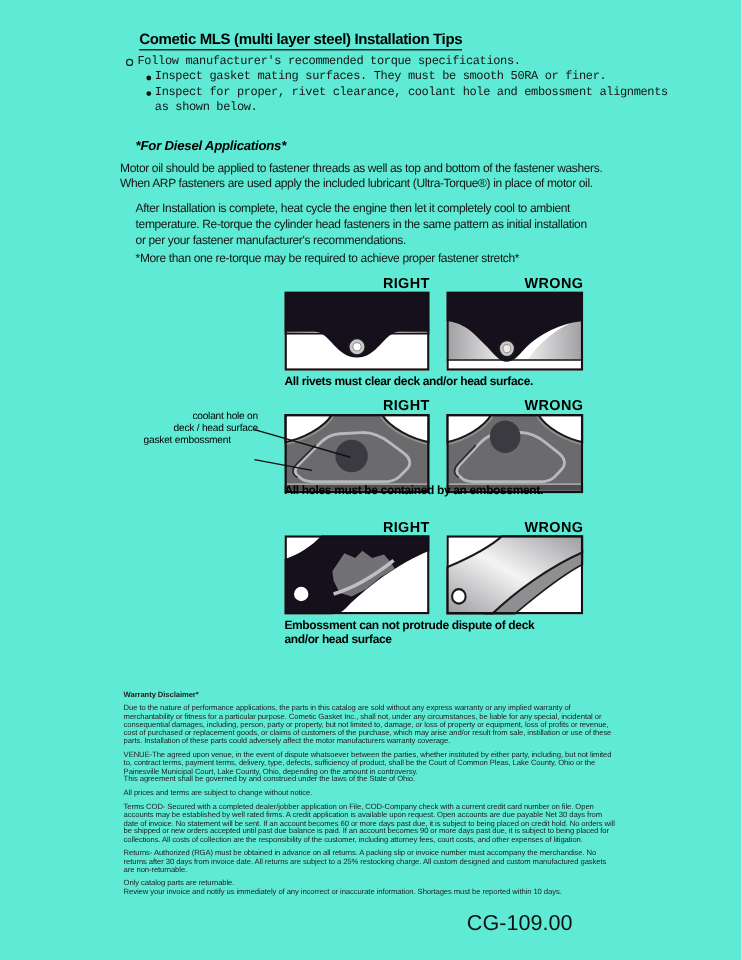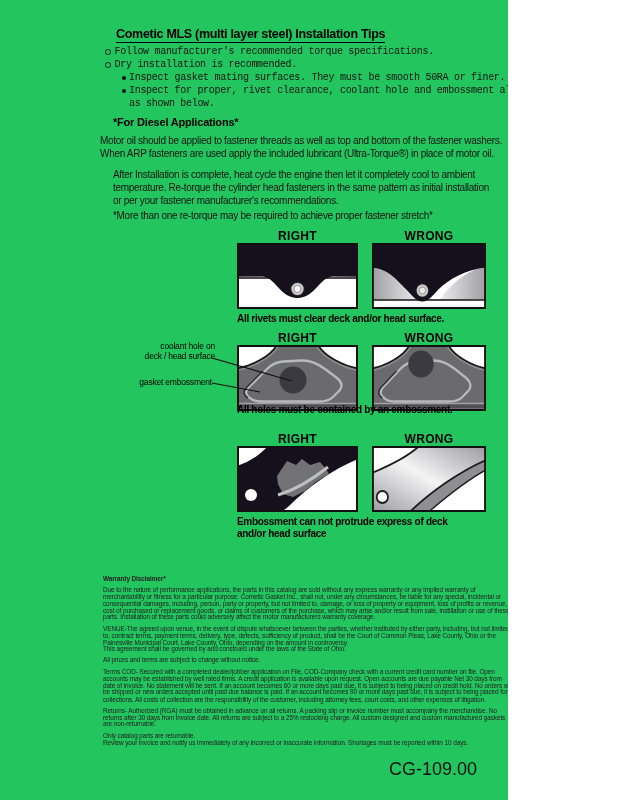--- a/index.html
+++ b/index.html
@@ -1,29 +1,29 @@
 <!DOCTYPE html>
 <html><head>
 <meta charset="utf-8">
 <style>
   html,body{margin:0;padding:0;background:#fff;}
-  .page{position:relative;width:508px;height:800px;background:#22c55e;overflow:hidden;
+  .page{position:relative;width:618px;height:800px;background:#5eead4;overflow:hidden;
         font-family:"Liberation Sans","DejaVu Sans",sans-serif;color:#141414;}
   .abs{position:absolute;}
   .title{font-size:12.5px;font-weight:700;letter-spacing:-0.3px;color:#000;
          border-bottom:1.6px solid #000;padding-bottom:1px;}
   .body-txt{font-size:10px;line-height:13px;letter-spacing:-0.3px;white-space:pre-line;}
   .bullets{font-size:10px;line-height:13px;letter-spacing:-0.3px;}
   .b-row{display:flex;align-items:flex-start;font-family:Liberation Mono, monospace;}
   .b-dot{flex:0 0 auto;width:3.6px;height:3.6px;border:1px solid #222;border-radius:50%;
          margin:4px 4px 0 0;}
   .b-sub{flex:0 0 auto;width:4px;height:4px;background:#111;border-radius:50%;
          margin:4.5px 3px 0 17px;}
-  .h-diesel{font-size:11px;font-weight:700;letter-spacing:-0.2px;color:#000;}
-  .rw-label{font-size:12px;font-weight:700;letter-spacing:0.3px;color:#000;text-align:center;}
+  .h-diesel{font-size:11px;font-weight:700;letter-spacing:-0.2px;color:#000;font-style:italic;}
+  .rw-label{font-size:12px;font-weight:700;letter-spacing:0.3px;color:#000;text-align:right;}
   .caption{font-size:10px;font-weight:700;letter-spacing:-0.3px;color:#000;white-space:pre-line;line-height:12px;}
   .side-label{font-size:8.5px;line-height:9.5px;letter-spacing:-0.2px;color:#000;
               text-align:right;white-space:pre-line;}
   .legal{width:515px;transform:scale(0.8);transform-origin:0 0;font-size:8px;
          line-height:8.6px;letter-spacing:-0.1px;color:#222;}
   .legal .lp{margin:0 0 5.5px 0;white-space:pre-line;}
   .legal .lh{font-weight:700;margin:0 0 5.5px 0;}
   .footer-code{font-size:18px;color:#111;}
   svg{display:block;}
 </style>
@@ -33,24 +33,20 @@
 <div class="page">
 
   <div class="abs" style="left:116px;top:24px;">
     <span class="title">Cometic MLS (multi layer steel) Installation Tips</span>
   </div>
 
   <div class="abs bullets" style="left:105px;top:45px;width:460px;">
     <div class="b-row">
       <span class="b-dot"></span>
       <span>Follow manufacturer's recommended torque specifications.</span>
-    </div>
-    <div class="b-row">
-      <span class="b-dot"></span>
-      <span>Dry installation is recommended.</span>
     </div>
     <div class="b-row">
       <span class="b-sub"></span>
       <span>Inspect gasket mating surfaces.  They must be smooth 50RA or finer.</span>
     </div>
     <div class="b-row">
       <span class="b-sub"></span>
       <span>Inspect for proper, rivet clearance, coolant hole and embossment alignments as shown below.</span>
     </div>
   </div>
@@ -106,21 +102,21 @@
     <rect x="1" y="1" width="119" height="64" fill="none" stroke="#111" stroke-width="2"></rect>
   </svg>
 
   <div class="abs caption" style="left:237px;top:313px;">All rivets must clear deck and/or head surface.</div>
 
   <div class="abs rw-label" style="left:237px;top:331px;width:121px;">RIGHT</div>
   <div class="abs rw-label" style="left:372px;top:331px;width:114px;">WRONG</div>
 
   <div class="abs side-label" style="left:100px;top:342px;width:115px;">coolant hole on
 deck / head surface</div>
-  <div class="abs side-label" style="left:100px;top:378px;width:112px;">gasket embossment</div>
+  <div class="abs side-label" style="left:100px;top:362px;width:112px;text-align:center;">gasket embossment</div>
 
   <svg class="abs" style="left:237px;top:345px;" width="121" height="66" viewBox="0 0 121 66">
     <rect x="0" y="0" width="121" height="66" fill="#6b6b6e"></rect>
     <path d="M40,0 C33,12 14,21 0,23.5" stroke="#8e8e91" stroke-width="5" fill="none"></path>
     <path d="M81,0 C88,12 107,21 121,23.5" stroke="#8e8e91" stroke-width="5" fill="none"></path>
     <path d="M0,0 H40 C33,12 14,21 0,23.5 Z" fill="#ffffff" stroke="#1a1a1a" stroke-width="1.8"></path>
     <path d="M121,0 H81 C88,12 107,21 121,23.5 Z" fill="#ffffff" stroke="#1a1a1a" stroke-width="1.8"></path>
     <rect x="0" y="59" width="121" height="7" fill="#505054"></rect>
     <line x1="0" y1="58.5" x2="121" y2="58.5" stroke="#a2a2a5" stroke-width="1.5"></line>
     <rect x="0" y="63.5" width="121" height="1" fill="#8b8b8e"></rect>
@@ -165,21 +161,21 @@
   </svg>
 
   <svg class="abs" style="left:372px;top:446px;" width="114" height="66" viewBox="0 0 121 66" preserveAspectRatio="none">
     <rect x="0" y="0" width="121" height="66" fill="#ffffff"></rect>
     <path d="M121,13 C88,27 58,46 34,66 H60 C85,46 105,32 121,24 Z" fill="#8f8f92" stroke="#1a1a1a" stroke-width="1.4"></path>
     <path d="M50,0 H121 V14 C92,26 62,46 40,66 H0 V27 C20,19 40,9 50,0 Z" fill="url(#gBand)" stroke="#1a1a1a" stroke-width="1.8"></path>
     <circle cx="11" cy="51" r="6" fill="#ffffff" stroke="#1a1a1a" stroke-width="1.8"></circle>
     <rect x="1" y="1" width="119" height="64" fill="none" stroke="#111" stroke-width="2"></rect>
   </svg>
 
-  <div class="abs caption" style="left:237px;top:516px;">Embossment can not protrude express of deck
+  <div class="abs caption" style="left:237px;top:516px;">Embossment can not protrude dispute of deck
 and/or head surface</div>
 
   <div class="abs" style="left:103px;top:576px;width:416px;">
     <div class="legal">
       <div class="lh">Warranty Disclaimer*</div>
       <div class="lp">Due to the nature of performance applications, the parts in this catalog are sold without any express warranty or any implied warranty of merchantability or fitness for a particular purpose.  Cometic Gasket Inc., shall not, under any circumstances, be liable for any special, incidental or consequential damages, including, person, party or property, but not limited to, damage, or loss of property or equipment, loss of profits or revenue, cost of purchased or replacement goods, or claims of customers of the purchase, which may arise and/or result from sale, instillation or use of these parts.  Installation of these parts could adversely affect the motor manufacturers warranty coverage.</div>
       <div class="lp">VENUE-The agreed upon venue, in the event of dispute whatsoever between the parties, whether instituted by either party, including, but not limited to, contract terms, payment terms, delivery, type, defects, sufficiency of product, shall be the Court of Common Pleas, Lake County, Ohio or the Painesville Municipal Court, Lake County, Ohio, depending on the amount in controversy.
 This agreement shall be governed by and construed under the laws of the State of Ohio.</div>
       <div class="lp">All prices and terms are subject to change without notice.</div>
       <div class="lp">Terms COD- Secured with a completed dealer/jobber application on File, COD-Company check with a current credit card number on file.  Open accounts may be established by well rated firms.  A credit application is available upon request.  Open accounts are due payable Net 30 days from date of invoice.  No statement will be sent.  If an account becomes 60 or more days past due, it is subject to being placed on credit hold.  No orders will be shipped or new orders accepted until past due balance is paid.  If an account becomes 90 or more days past due, it is subject to being placed for collections.  All costs of collection are the responsibility of the customer, including attorney fees, court costs, and other expenses of litigation.</div>

